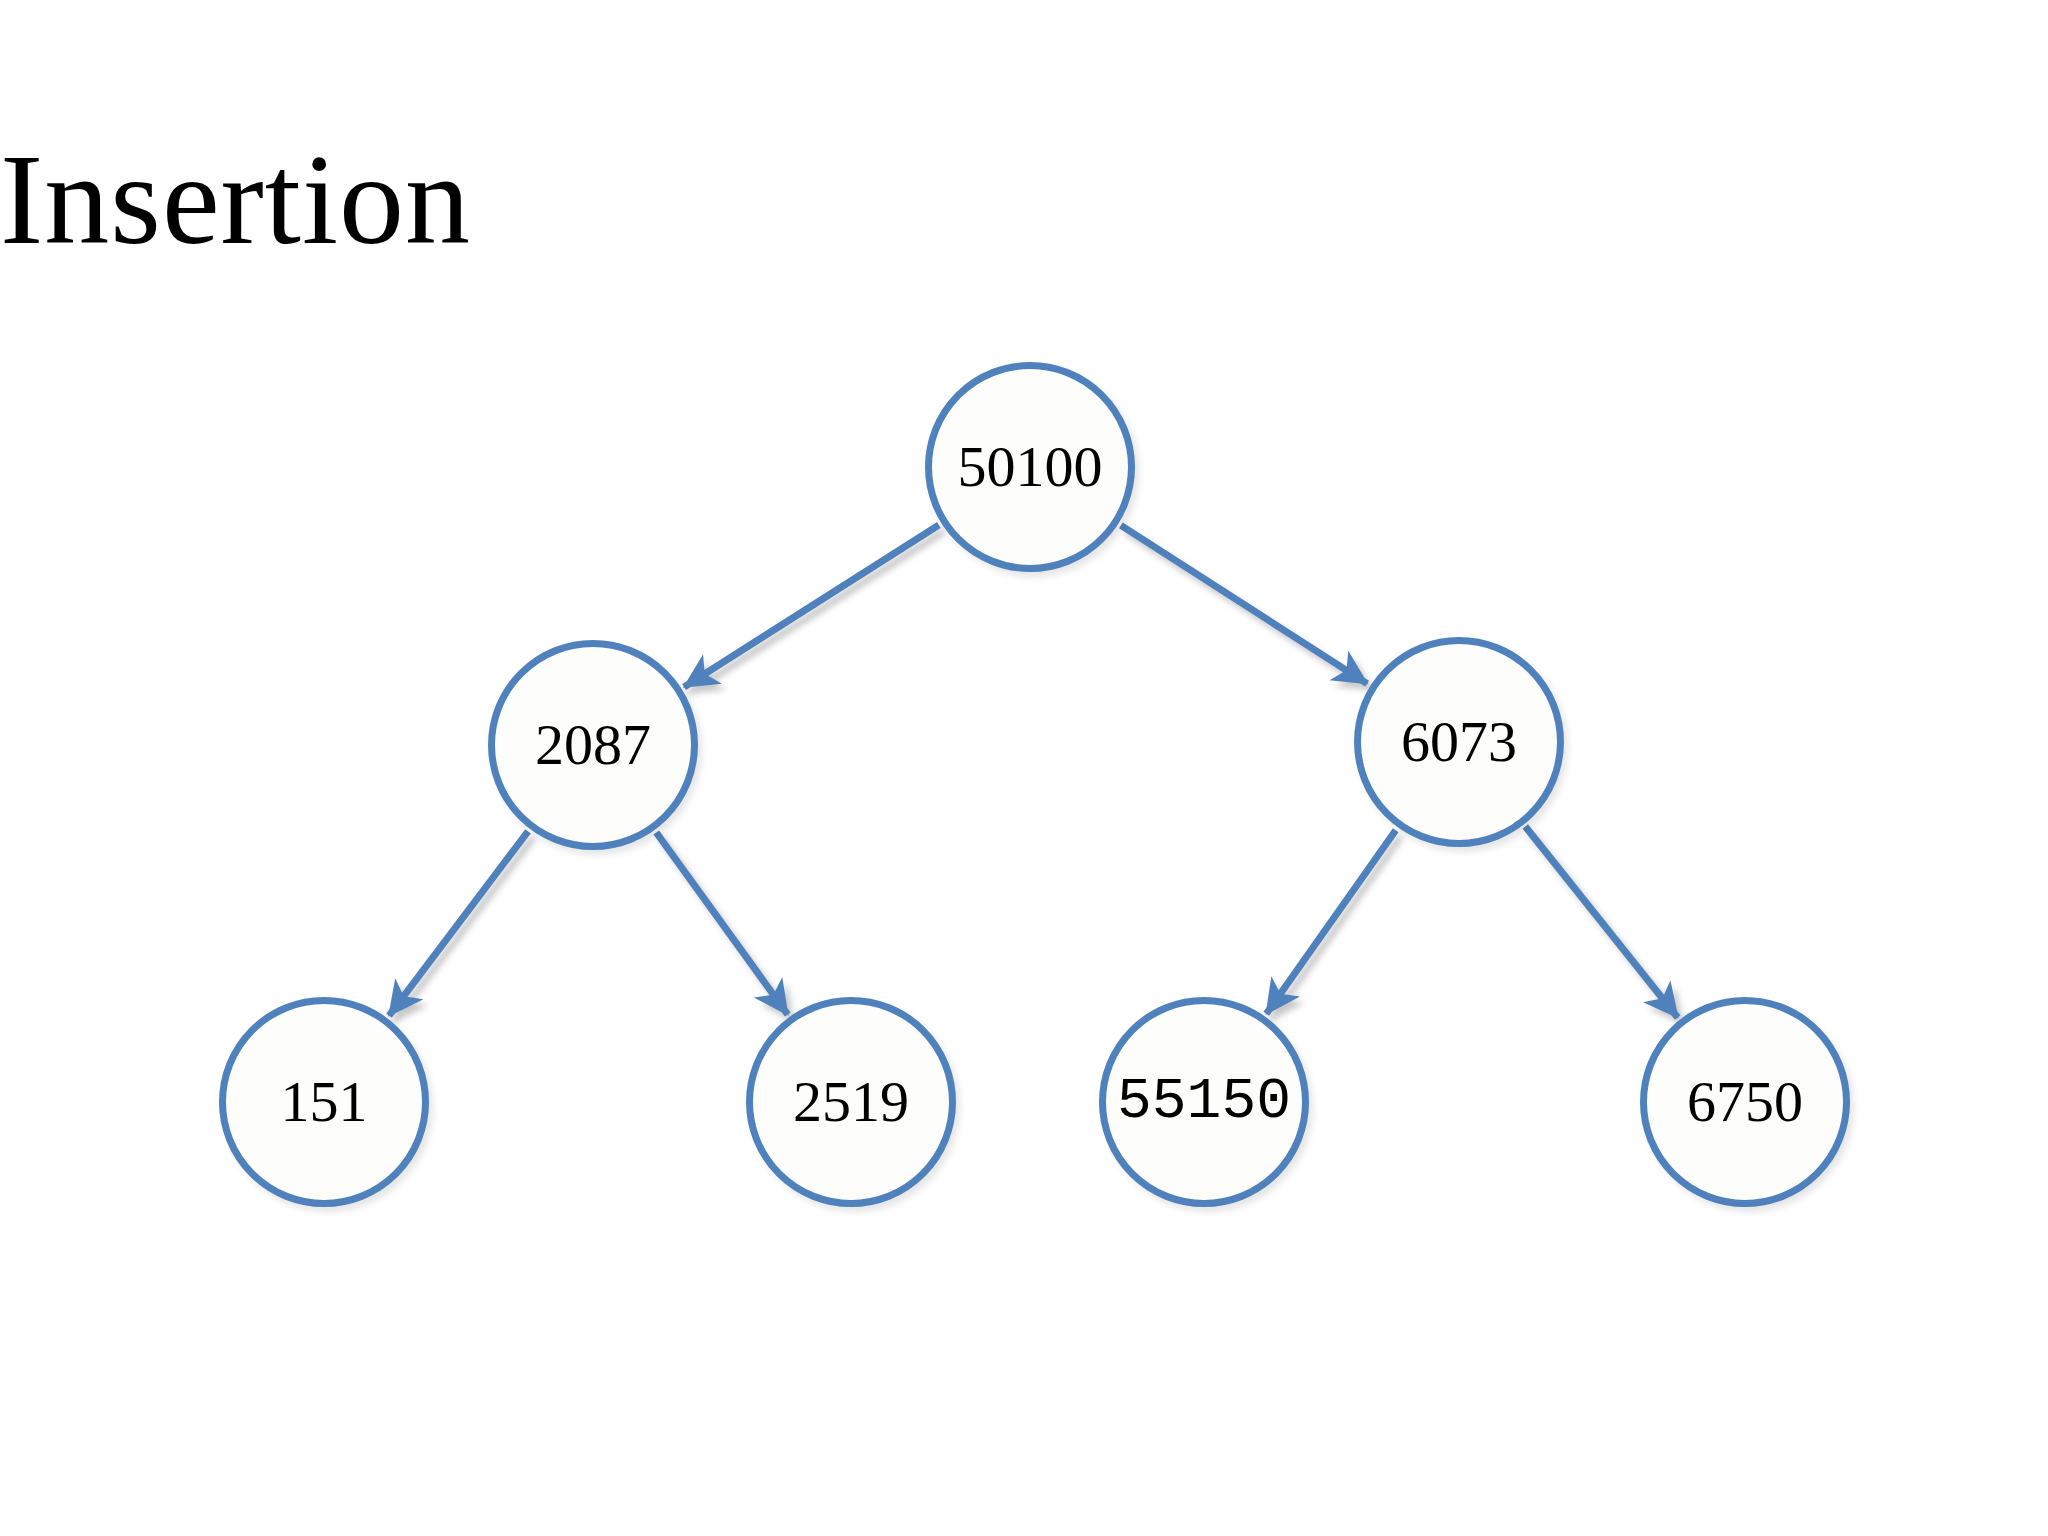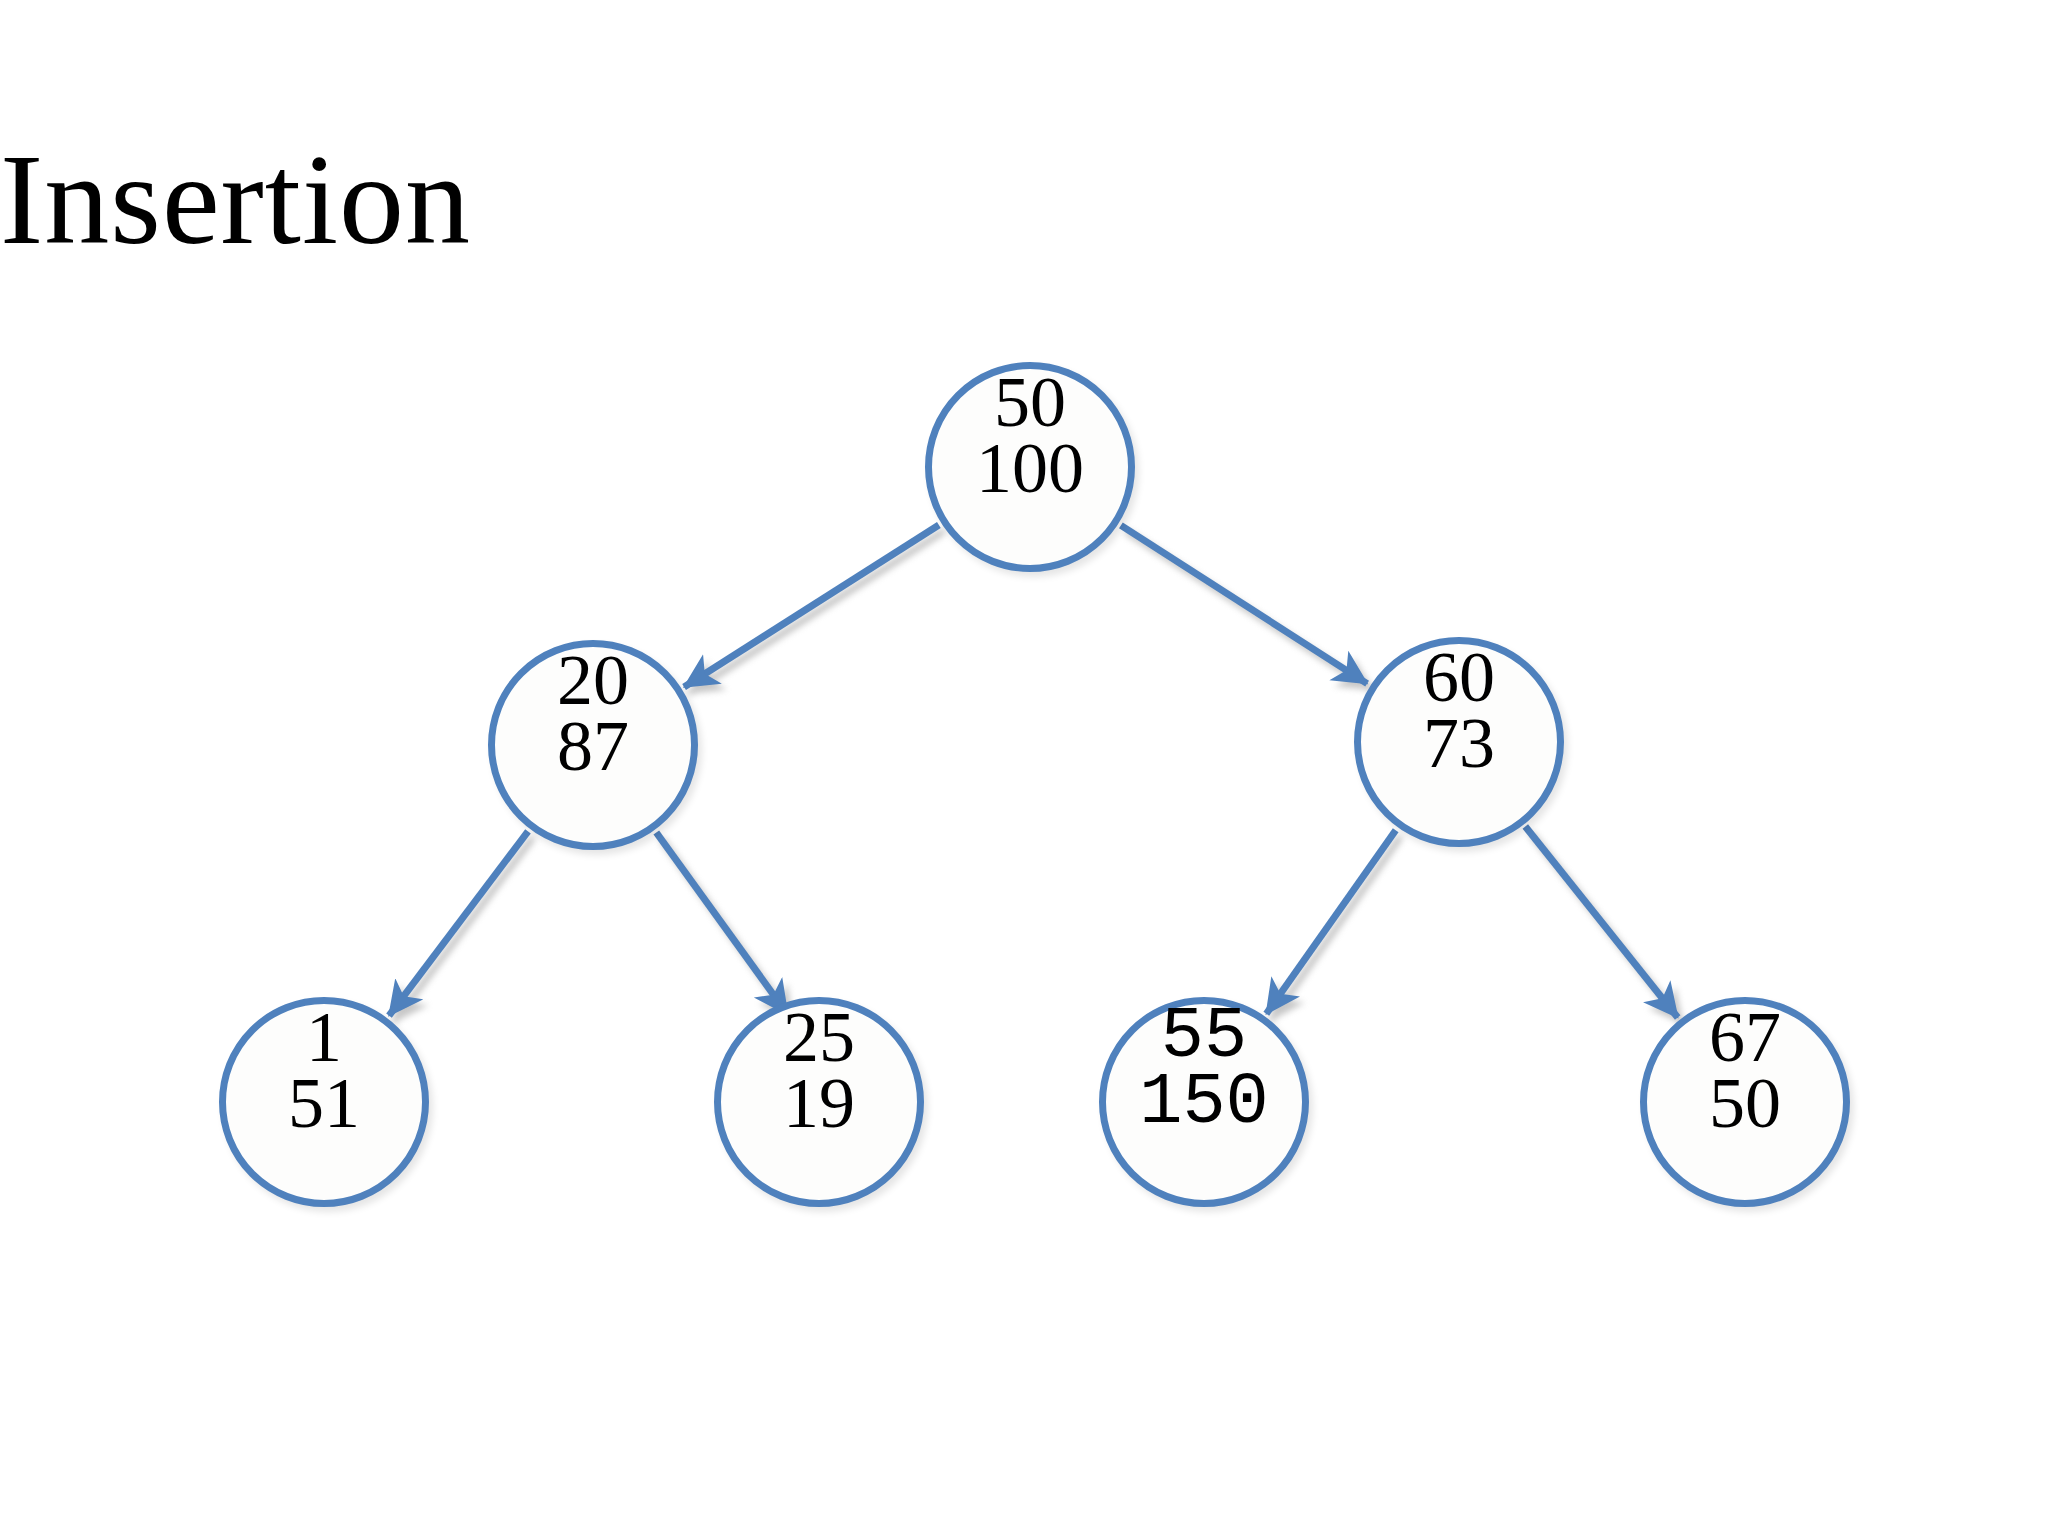--- a/index.html
+++ b/index.html
@@ -40,33 +40,34 @@
     stroke-width:7;
   }
   .tree-node{
     position:absolute;
     width:210px;
     height:210px;
     border:7px solid var(--accent);
     border-radius:50%;
     background:var(--node-fill);
     display:flex;
-    flex-direction:column;
+    flex-direction:row;
     align-items:center;
-    font-size:72px;
+    justify-content:center;
+    font-size:58px;
     line-height:66px;
     color:var(--ink);
     box-shadow:4px 5px 7px rgba(0,0,0,0.10);
   }
   
   .pos-root  {left:925px;  top:362px;}
   .pos-left  {left:488px;  top:640px;}
   .pos-right {left:1354px; top:637px;}
   .pos-ll    {left:219px;  top:997px;}
-  .pos-lr    {left:714px;  top:997px;}
+  .pos-lr    {left:746px;  top:997px;}
   .pos-rl    {left:1099px; top:997px;font-family:Liberation Mono, monospace;}
   .pos-rr    {left:1640px; top:997px;}
 </style>
 </head>
 <body>
 
 <div class="slide">
 
   <div class="slide-title">Insertion</div>
 

